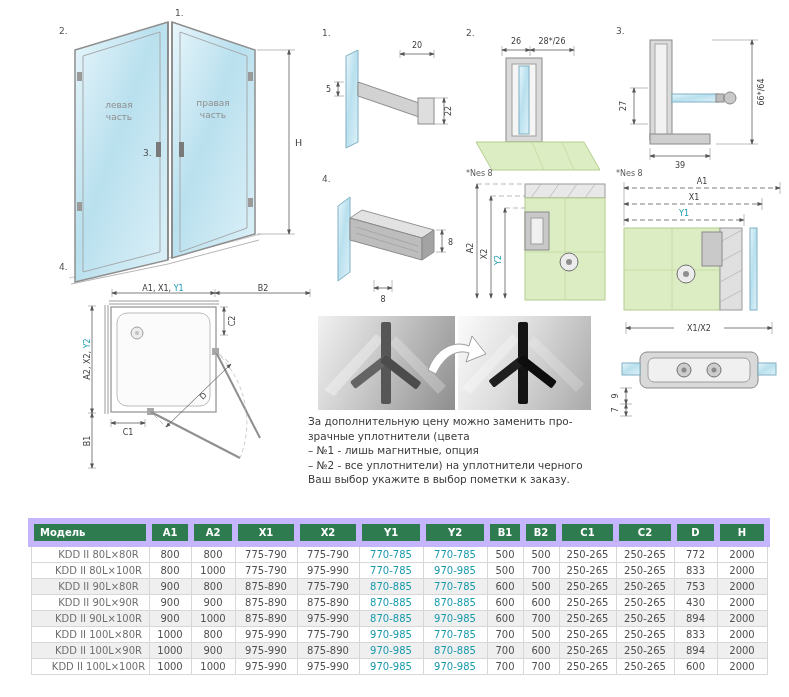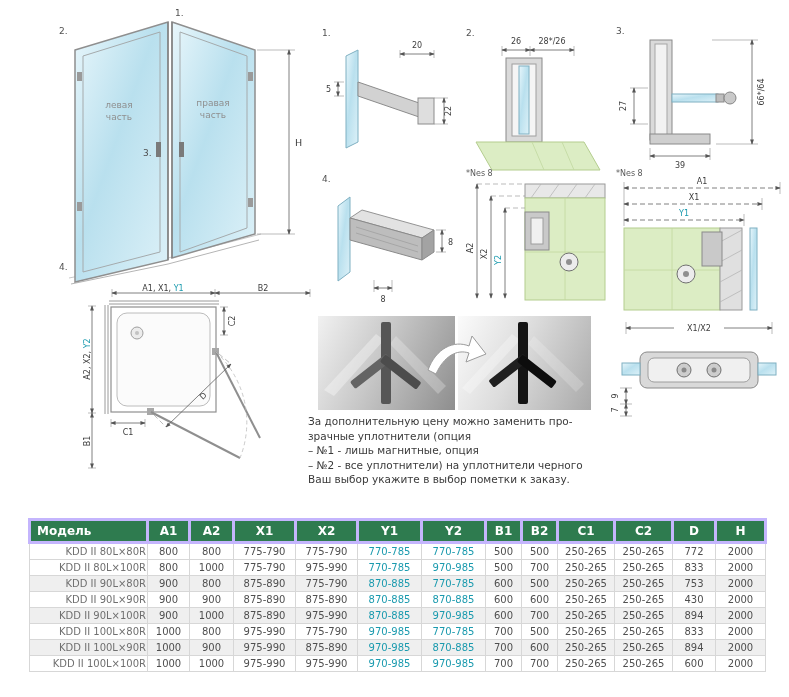--- a/index.html
+++ b/index.html
@@ -14,24 +14,24 @@
 .note{font-size:8px;fill:#5a5a5a}
 .partlbl{font-size:9px;fill:#8f8f8f}
 .teal{fill:#1a9aae}
 .dimline{stroke:#5f5f5f;stroke-width:0.8;fill:none}
 .ext{stroke:#8f8f8f;stroke-width:0.6}
 .dashl{stroke-dasharray:5 3}
 .grout{stroke:#c2d8a0;stroke-width:0.8}
 .hatch{stroke:#b0b0b0;stroke-width:0.7}
 .note-block{font-size:10.5px;line-height:14.5px;color:#3a3a3a}
 .spec-table{position:absolute;left:28px;top:518px;width:736px;border-collapse:collapse;table-layout:fixed}
-.spec-table th{background:#2e7b4f;color:#fff;font-size:12px;font-weight:bold;border:3px solid #c4b5fd;padding:3px 2px;text-align:center}
+.spec-table th{background:#2e7b4f;color:#fff;font-size:10px;font-weight:bold;border:6px solid #c4b5fd;padding:3px 2px;text-align:center}
 .spec-table th.model{text-align:left;padding-left:6px}
 .spec-table td{border:1px solid #d7d7d7;font-size:10px;color:#4f4f4f;text-align:center;padding:2px 1px;background:#fff;height:15px}
-.spec-table td.model{text-align:right;padding-left:18px;color:#6f6f6f}
+.spec-table td.model{text-align:center;padding-left:18px;color:#6f6f6f}
 .spec-table tr.alt td{background:#efefef}
 .spec-table td.teal-val{color:#1a9aae}
 </style>
 </head>
 <body>
 
 <svg width="0" height="0" class="abs">
   <defs>
     <linearGradient id="glass" x1="0" y1="0" x2="1" y2="1">
       <stop offset="0" stop-color="#e8f6fb"></stop>
@@ -342,21 +342,21 @@
       <line class="ext" x1="8" y1="98" x2="20" y2="98"></line>
     <line class="dimline" x1="14" y1="70" x2="14" y2="86" marker-start="url(#arr)" marker-end="url(#arr)"></line>
     <line class="dimline" x1="14" y1="86" x2="14" y2="98" marker-start="url(#arr)" marker-end="url(#arr)"></line>
     <text transform="rotate(-90 6 78)" x="6" y="78" text-anchor="middle" class="dim">9</text>
     <text transform="rotate(-90 6 92)" x="6" y="92" text-anchor="middle" class="dim">7</text>
   </g>
 </svg>
 
 <div class="abs note-block" style="left:308px;top:414px;width:286px">
     <div>За дополнительную цену можно заменить про-</div>
-    <div>зрачные уплотнители (опция</div>
+    <div>зрачные уплотнители (цвета</div>
     <div>– №1 - лишь магнитные, опция</div>
     <div>– №2 - все уплотнители)  на уплотнители черного</div>
     <div>Ваш выбор укажите в выбор пометки к заказу.</div>
   </div>
 
 <table class="spec-table">
   <colgroup>
     <col style="width:118px">
       <col style="width:42px">
       <col style="width:44px">

